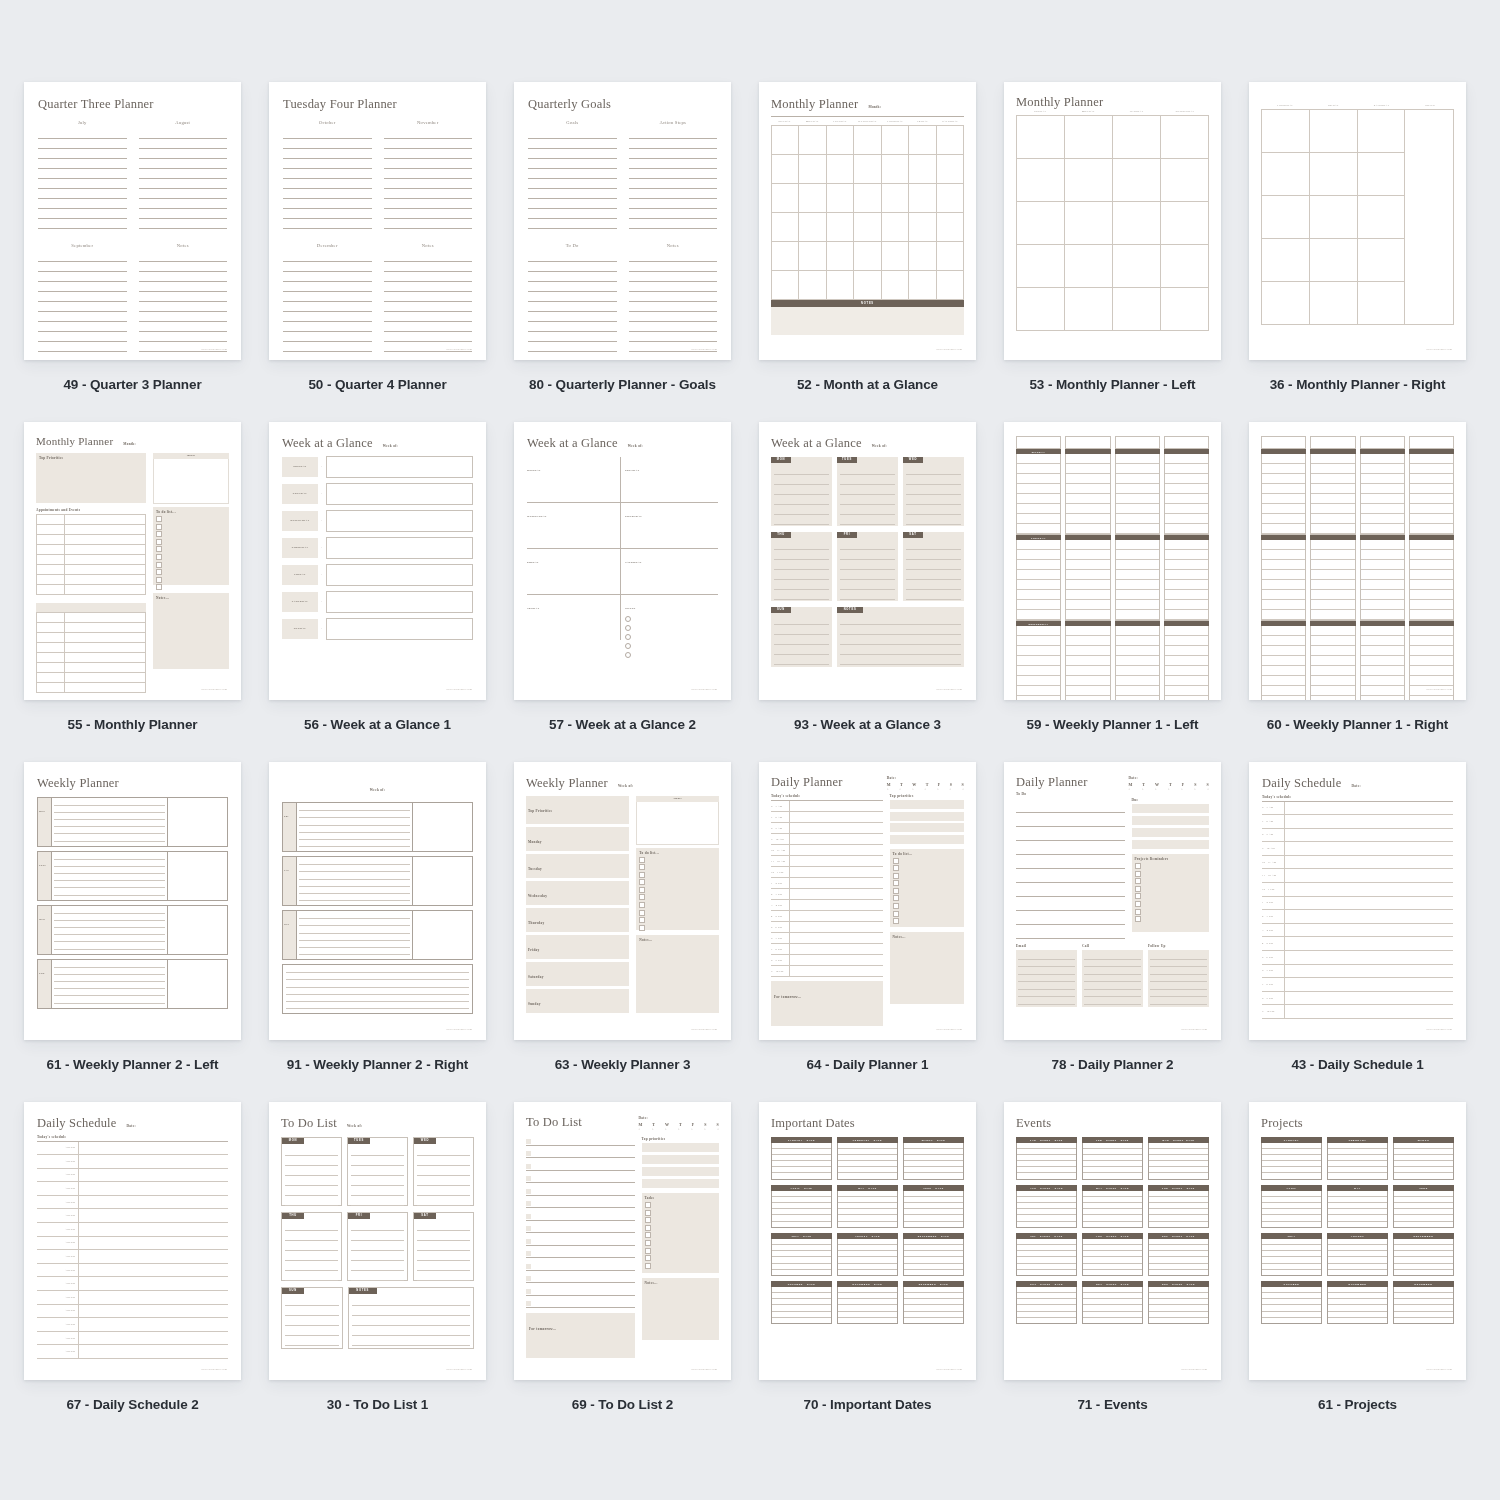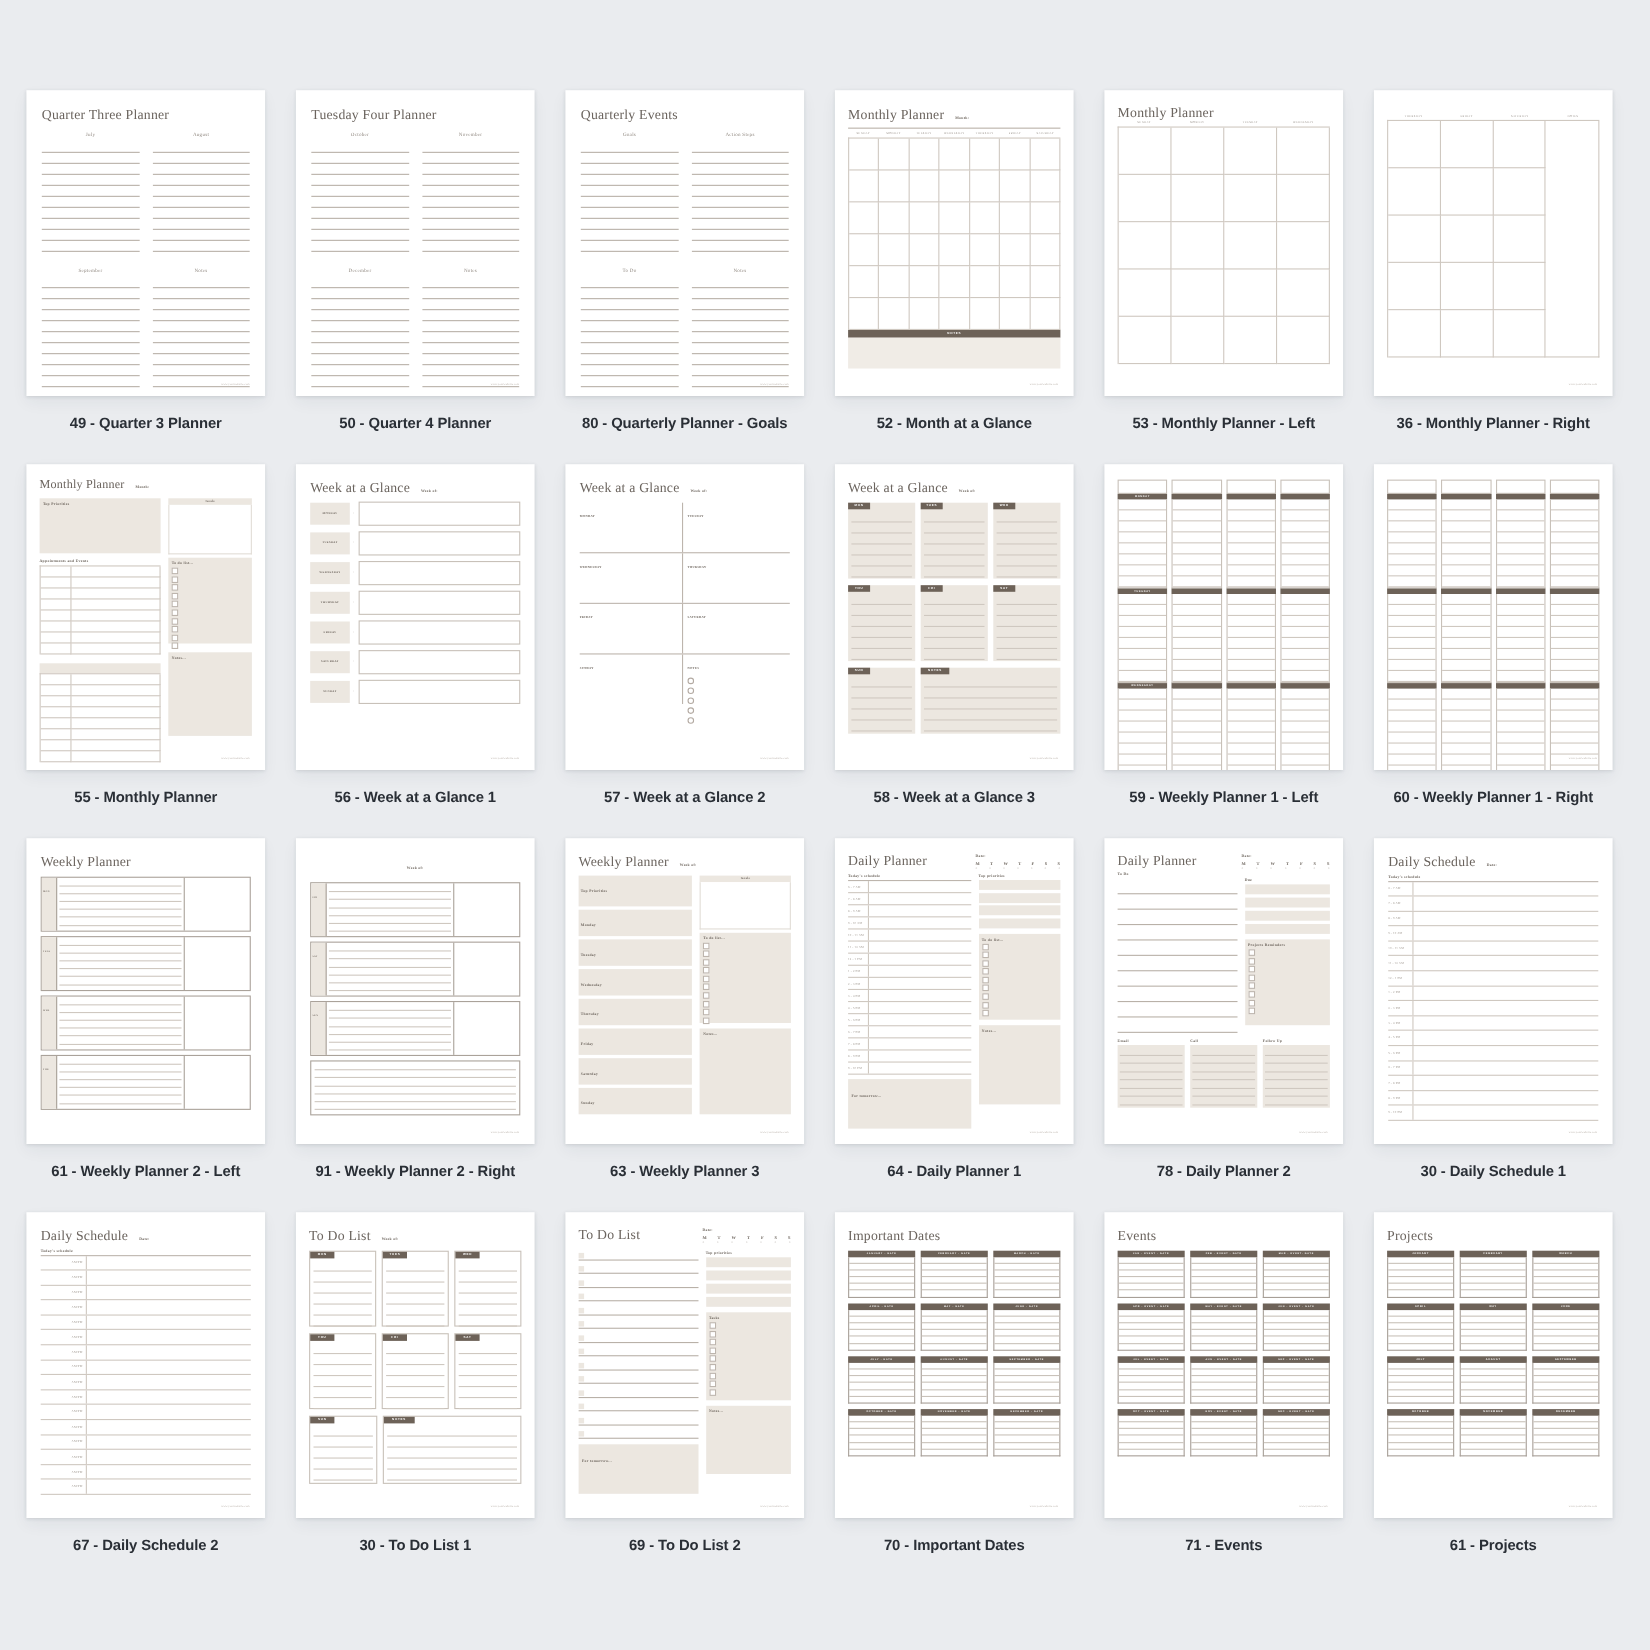--- a/index.html
+++ b/index.html
@@ -263,21 +263,21 @@
         </div>
       </div>
       <div class="foot">www.yourwebsite.com</div>
     </div>
     <div class="caption">50 - Quarter 4 Planner</div>
   </div>
 
   <div class="cell">
     <div class="card">
       <div class="page">
-        <div class="h-title">Quarterly Events</div>
+        <div class="h-title">Quarterly Goals</div>
         <div class="two-col" style="margin-top:9px;">
           <div class="col">
               <div class="sub-label">Goals</div>
             <div class="lines" style="margin-top:4px;">
                 <i></i>
                 <i></i>
                 <i></i>
                 <i></i>
                 <i></i>
                 <i></i>
@@ -781,21 +781,21 @@
                 <i></i>
                 <i></i>
                 <i></i>
                 <i></i>
               </div>
           </div>
         </div>
       </div>
       <div class="foot">www.yourwebsite.com</div>
     </div>
-    <div class="caption">58 - Week at a Glance 3</div>
+    <div class="caption">93 - Week at a Glance 3</div>
   </div>
 
   <div class="cell">
     <div class="card">
       <div class="page" style="padding:14px 12px 10px 12px;">
         <div style="display:flex;gap:4px;">
           <div style="flex:1;">
             <div class="outline-l" style="height:11px;background:#fff;"></div>
             <div class="bar" style="height:5px;">
                 <div class="bar-lbl" style="font-size:2.2px;">MONDAY</div>
@@ -1619,21 +1619,21 @@
               <span style="flex:1;border-left:1px solid #cfc8c0;height:100%;"></span>
             </div>
           <div style="display:flex;border-bottom:1px solid #cfc8c0;height:12.6px;align-items:center;">
               <span class="micro" style="width:22px;">9 - 10 PM</span>
               <span style="flex:1;border-left:1px solid #cfc8c0;height:100%;"></span>
             </div>
         </div>
       </div>
       <div class="foot">www.yourwebsite.com</div>
     </div>
-    <div class="caption">30 - Daily Schedule 1</div>
+    <div class="caption">43 - Daily Schedule 1</div>
   </div>
 
   <div class="cell">
     <div class="card">
       <div class="page" style="padding:15px 13px 10px 13px;">
         <div class="hdr-row">
           <div class="h-title">Daily Schedule</div>
           <div class="tiny-label">Date:</div>
         </div>
         <div class="tiny-label" style="margin-top:5px;">Today's schedule</div>

